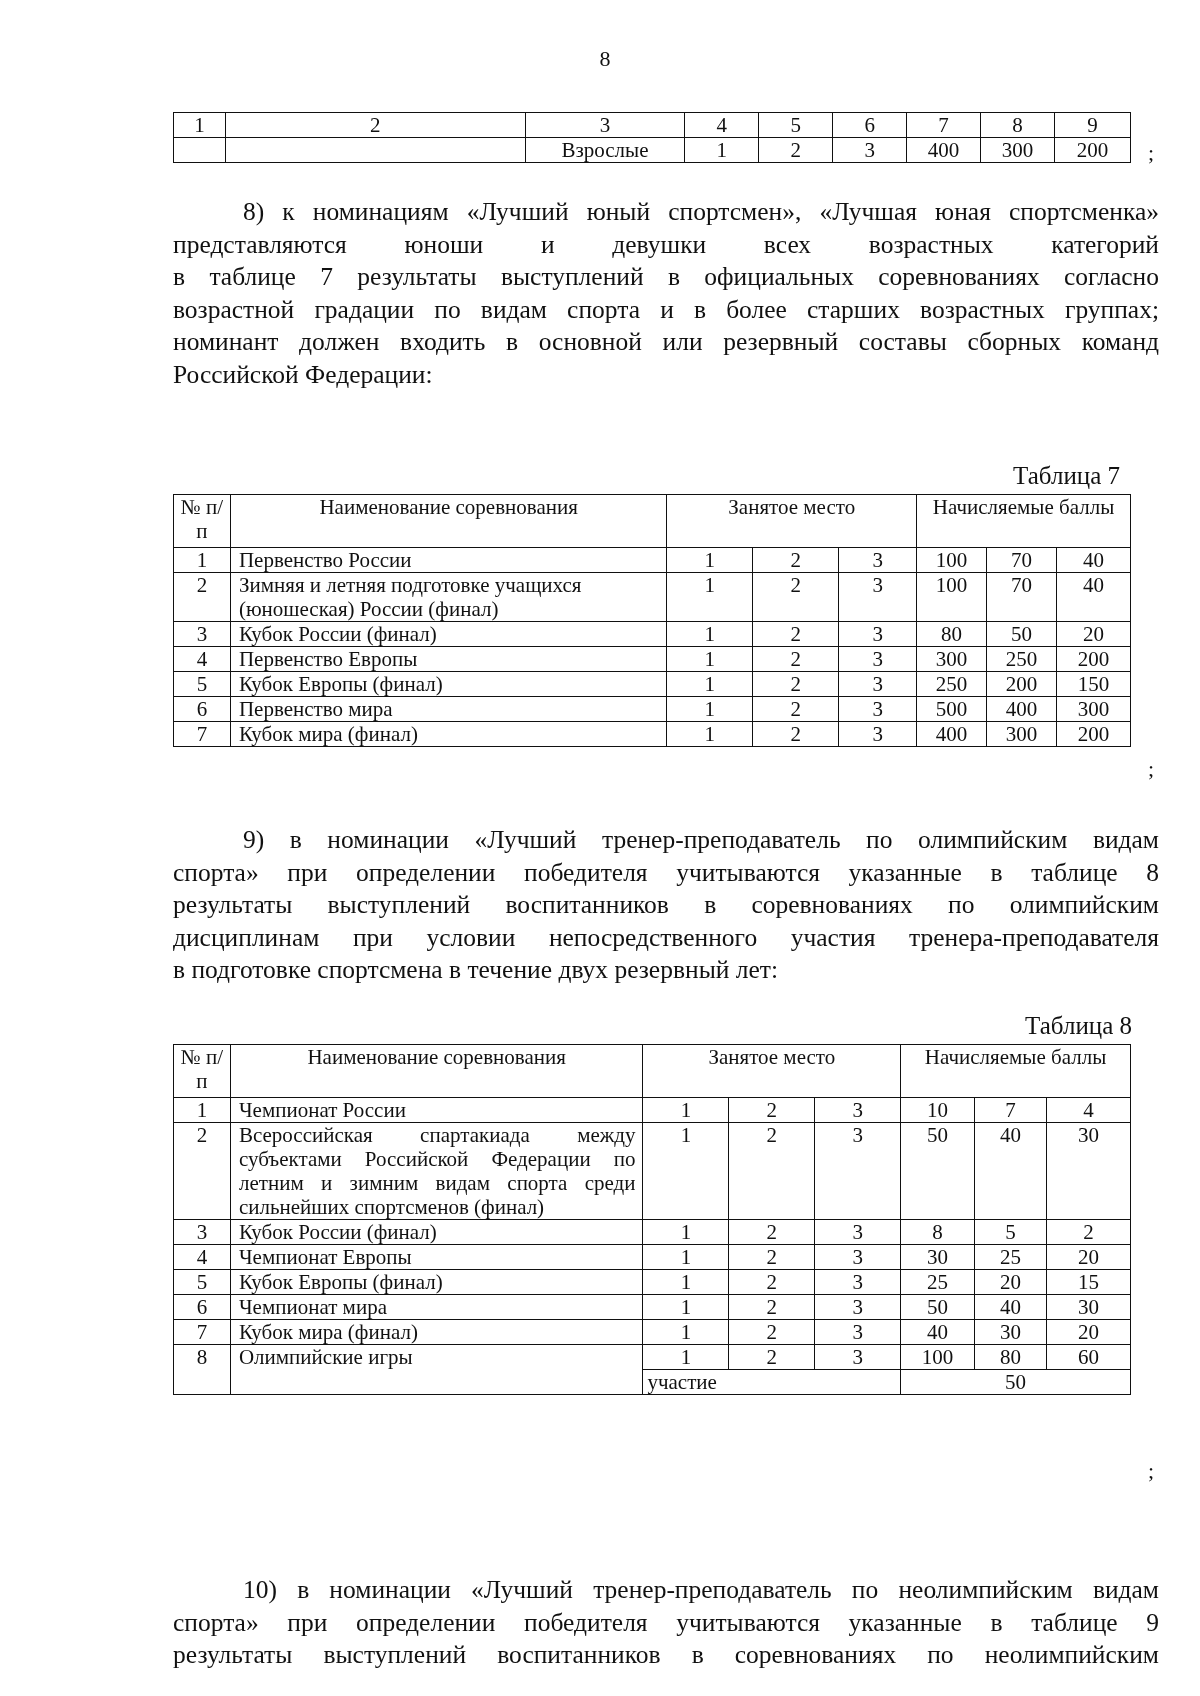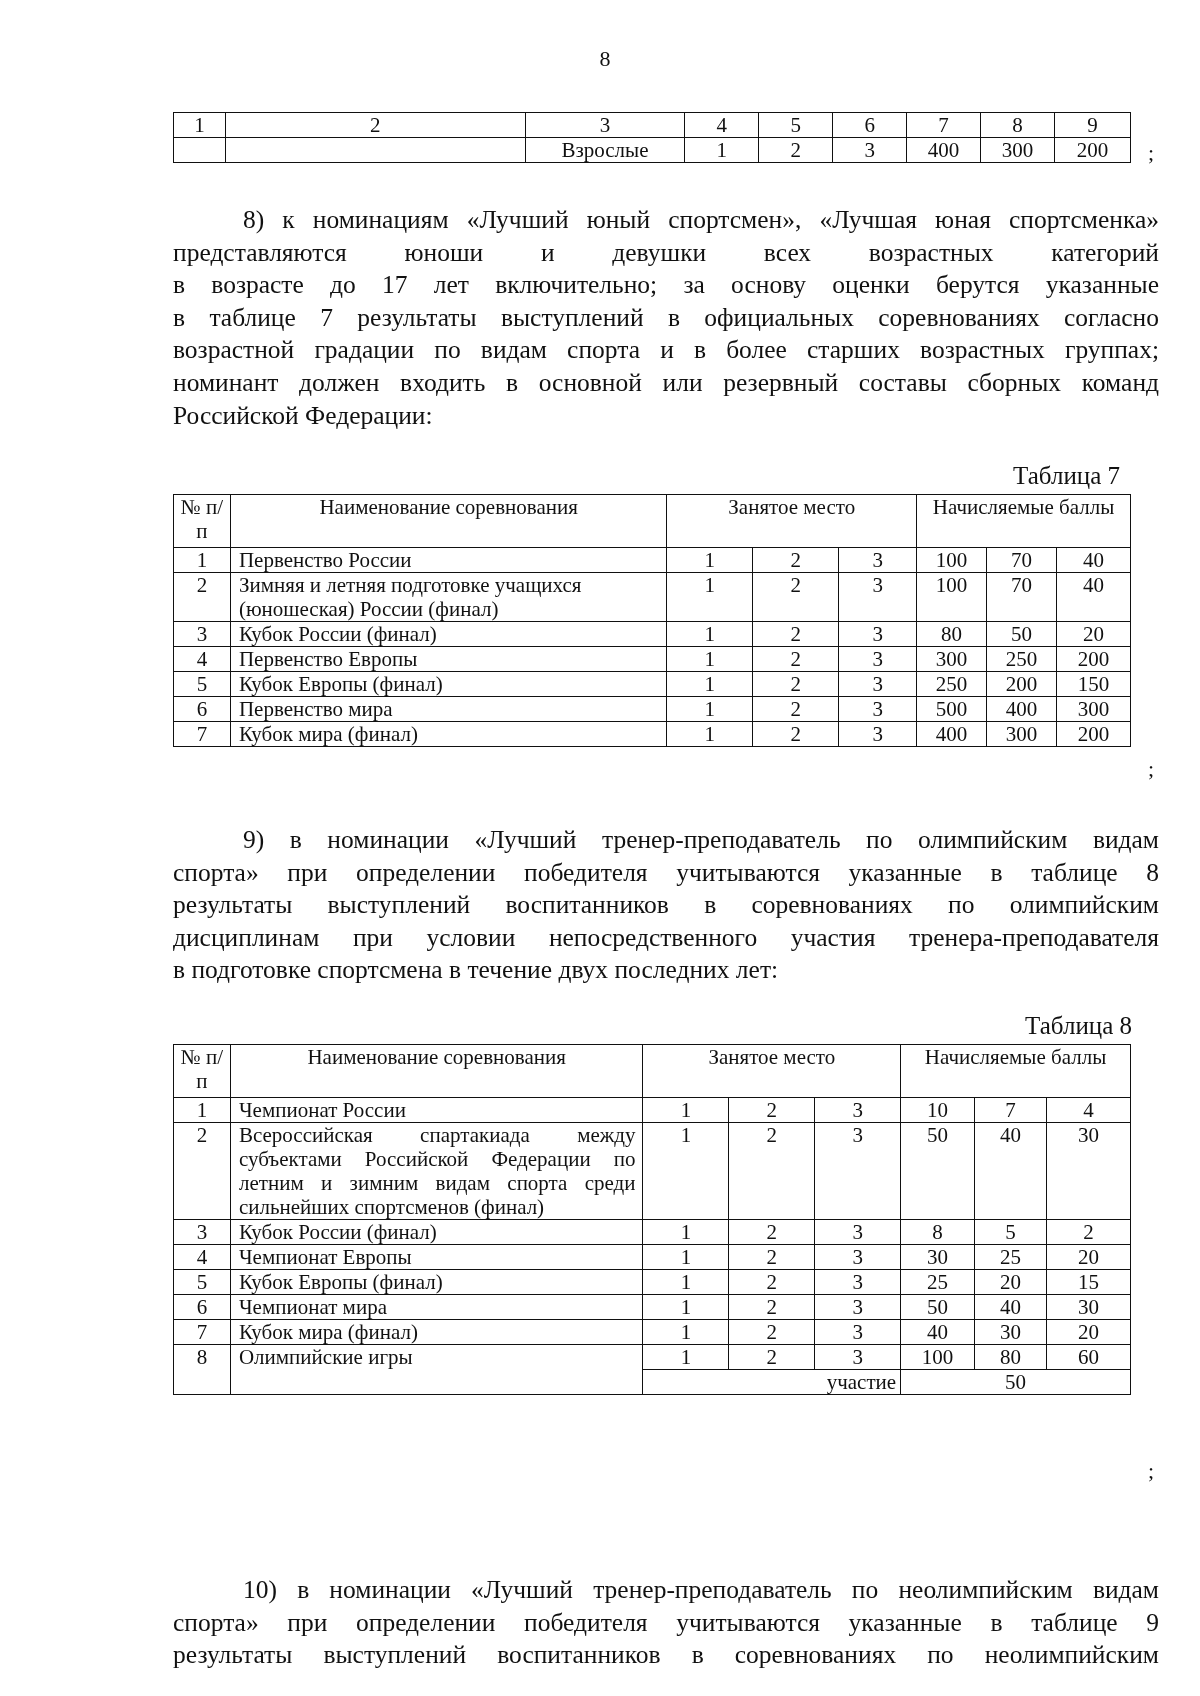--- a/index.html
+++ b/index.html
@@ -70,24 +70,23 @@
     <td>2</td>
     <td>3</td>
     <td>400</td>
     <td>300</td>
     <td>200</td>
   </tr>
 </tbody>
   </table>
 <div class="semi" style="left:1148px; top:140px;">;</div>
 
-<div class="para" style="top:204px;">
+<div class="para" style="top:196px;">
   <span class="line indent">8) к номинациям «Лучший юный спортсмен», «Лучшая юная спортсменка»</span>
   <span class="line">представляются юноши и девушки всех возрастных категорий</span>
-  <span class="line">в возрасте до 17 лет включительно; за основу оценки берутся указанные</span>
   <span class="line">в таблице 7 результаты выступлений в официальных соревнованиях согласно</span>
   <span class="line">возрастной градации по видам спорта и в более старших возрастных группах;</span>
   <span class="line">номинант должен входить в основной или резервный составы сборных команд</span>
   <span class="line last">Российской Федерации:</span>
 </div>
 
 <div class="table-caption" style="top:462px; right:80px;">Таблица 7</div>
 <table class="grid" style="left:173px; top:494px; width:958px;">
   <colgroup>
     <col style="width:57px">
@@ -178,21 +177,21 @@
   </tr>
 </tbody>
   </table>
 <div class="semi" style="left:1148px; top:756px;">;</div>
 
 <div class="para" style="top:824px;">
   <span class="line indent">9) в номинации «Лучший тренер-преподаватель по олимпийским видам</span>
   <span class="line">спорта» при определении победителя учитываются указанные в таблице 8</span>
   <span class="line">результаты выступлений воспитанников в соревнованиях по олимпийским</span>
   <span class="line">дисциплинам при условии непосредственного участия тренера-преподавателя</span>
-  <span class="line last">в подготовке спортсмена в течение двух последних лет:</span>
+  <span class="line last">в подготовке спортсмена в течение двух резервный лет:</span>
 </div>
 
 <div class="table-caption" style="top:1012px; right:68px;">Таблица 8</div>
 <table class="grid" style="left:173px; top:1044px; width:958px;">
   <colgroup>
     <col style="width:57px">
       <col style="width:413px">
     <col style="width:86px">
       <col style="width:86px">
       <col style="width:86px">
@@ -281,21 +280,21 @@
     <td rowspan="2">8</td>
     <td rowspan="2" class="left">Олимпийские игры</td>
     <td>1</td>
     <td>2</td>
     <td>3</td>
     <td>100</td>
     <td>80</td>
     <td>60</td>
   </tr>
   <tr>
-    <td colspan="3" class="left" style="padding-left:4px;text-align:right;">участие</td>
+    <td colspan="3" class="left" style="padding-left:4px;">участие</td>
     <td colspan="3">50</td>
   </tr>
 </tbody>
   </table>
 <div class="semi" style="left:1148px; top:1458px;">;</div>
 
 <div class="para" style="top:1574px;">
   <span class="line indent">10) в номинации «Лучший тренер-преподаватель по неолимпийским видам</span>
   <span class="line">спорта» при определении победителя учитываются указанные в таблице 9</span>
   <span class="line">результаты выступлений воспитанников в соревнованиях по неолимпийским</span>

